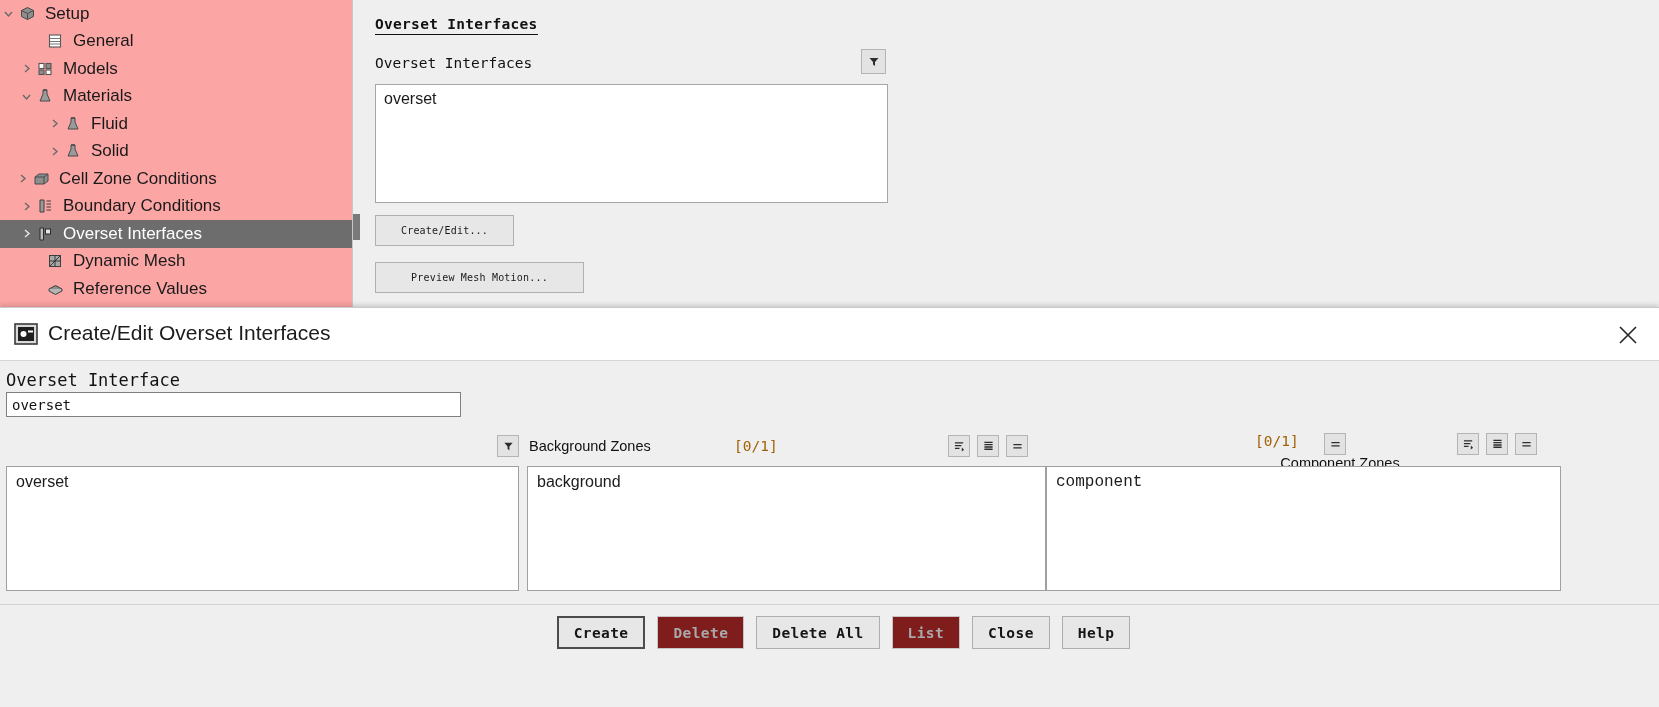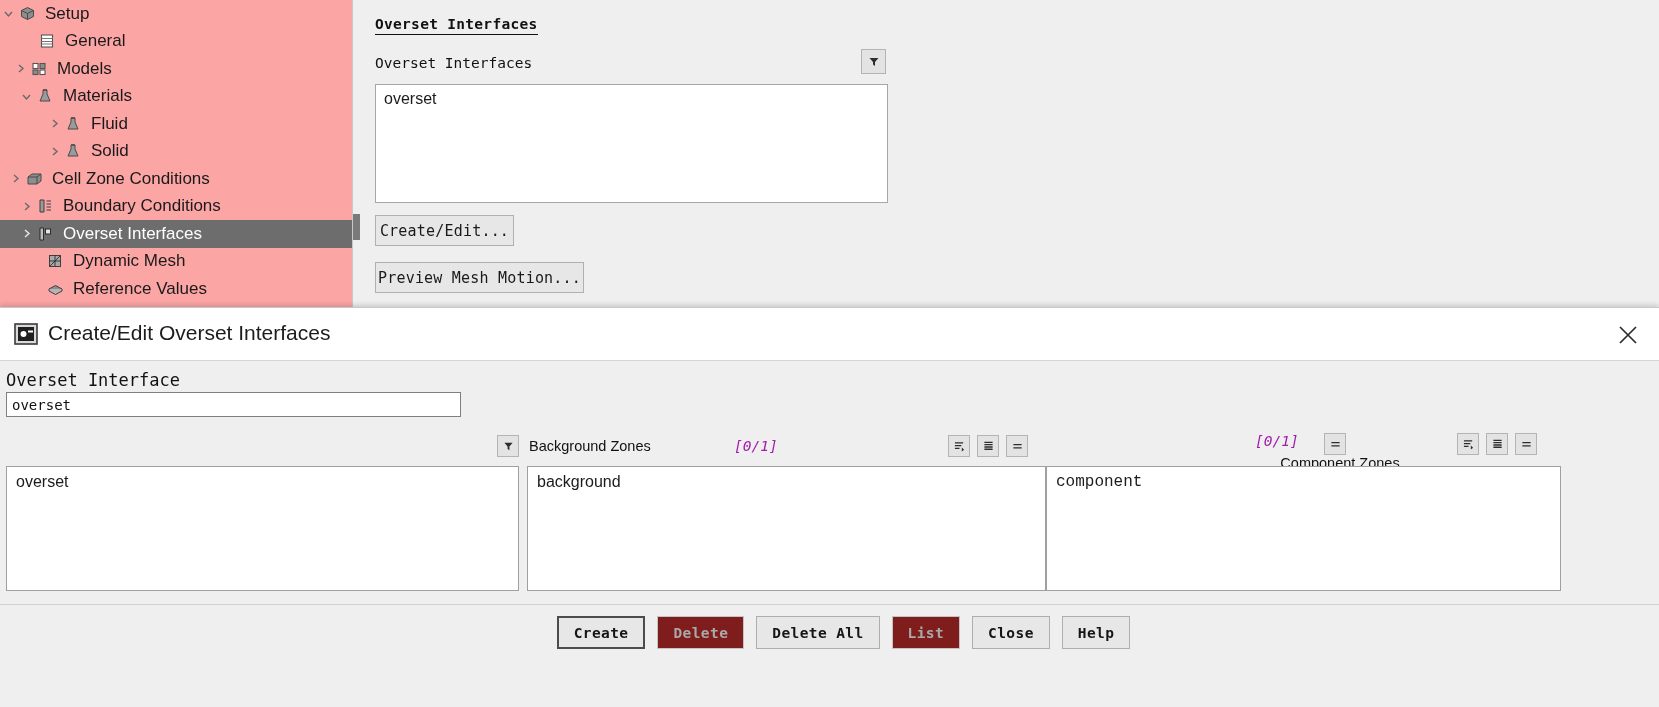--- a/index.html
+++ b/index.html
@@ -132,21 +132,21 @@
     font-size: 16px;
     color: #1b1b1b;
   }
   .fl-button {
     background: #e7e7e7;
     border: 1px solid #b0b0b0;
     box-sizing: border-box;
     display: flex;
     align-items: center;
     justify-content: center;
-    font-size: 15px;
+    font-size: 10px;
     color: #1a1a1a;
     letter-spacing: 0.2px;
   }
   #btn-create-edit {
     position: absolute;
     left: 14px; top: 215px;
     width: 139px; height: 31px;
   }
   #btn-preview-mesh {
     position: absolute;
@@ -227,24 +227,23 @@
     flex: 0 0 22px;
   }
   .zh-title {
     margin-left: 10px;
     font-size: 14.5px;
     color: #111;
     white-space: nowrap;
   }
   .zh-count {
     font-size: 14.5px;
-    color: #a21caf;
+    color: #a16207;
     white-space: nowrap;
     position: absolute;
-    font-style: italic;
   }
   .zh-tools {
     position: absolute;
     display: flex;
     gap: 7px;
   }
   .tool-btn {
     width: 22px; height: 22px;
     background: #e3e3e3;
     border: 1px solid #b4b4b4;
@@ -330,32 +329,32 @@
       <span class="tw-icon">
         <svg width="17" height="17" viewBox="0 0 17 17">
           <path d="M2.5 5.5 L8.5 2.5 L14.5 5.5 L14.5 11.5 L8.5 14.5 L2.5 11.5 Z" fill="#8d8d8d" stroke="#4a4a4a" stroke-width="1"></path>
           <path d="M2.5 5.5 L8.5 8.5 L14.5 5.5" fill="none" stroke="#4a4a4a" stroke-width="1"></path>
           <path d="M8.5 8.5 L8.5 14.5" fill="none" stroke="#4a4a4a" stroke-width="1"></path>
         </svg>
       </span>
       <span class="tw-label">Setup</span>
     </div>
 
-    <div class="tree-row" style="padding-left:20px">
+    <div class="tree-row" style="padding-left:28px">
       <span class="tw-arrow"></span>
       <span class="tw-icon">
         <svg width="16" height="16" viewBox="0 0 16 16">
           <rect x="2.5" y="2" width="11" height="12" fill="#ffffff" stroke="#555" stroke-width="1.1"></rect>
           <path d="M2.5 5.5 H13.5 M2.5 8.5 H13.5 M2.5 11 H13.5" stroke="#777" stroke-width="1"></path>
         </svg>
       </span>
       <span class="tw-label">General</span>
     </div>
 
-    <div class="tree-row" style="padding-left:12px">
+    <div class="tree-row" style="padding-left:18px">
       <span class="tw-arrow">
         <svg width="11" height="11" viewBox="0 0 11 11">
             <path d="M4 2 L8 5.5 L4 9" fill="none" stroke="currentColor" stroke-width="1.4"></path>
           </svg>
       </span>
       <span class="tw-icon">
         <svg width="16" height="16" viewBox="0 0 16 16">
           <rect x="2" y="2.5" width="5" height="5" fill="#fff" stroke="#555" stroke-width="1.1"></rect>
           <rect x="9" y="2.5" width="5" height="5" fill="#8d8d8d" stroke="#555" stroke-width="1.1"></rect>
           <rect x="2" y="9" width="5" height="4.5" fill="#8d8d8d" stroke="#555" stroke-width="1.1"></rect>
@@ -403,21 +402,21 @@
       </span>
       <span class="tw-icon">
         <svg width="16" height="16" viewBox="0 0 16 16">
           <path d="M6 2 L10 2 L10 6 L13 13 L3 13 L6 6 Z" fill="#9a9a9a" stroke="#4a4a4a" stroke-width="1"></path>
           <path d="M6 2 L10 2" stroke="#4a4a4a" stroke-width="1.4"></path>
         </svg>
       </span>
       <span class="tw-label">Solid</span>
     </div>
 
-    <div class="tree-row" style="padding-left:7px">
+    <div class="tree-row" style="padding-left:14px">
       <span class="tw-arrow">
         <svg width="11" height="11" viewBox="0 0 11 11">
             <path d="M4 2 L8 5.5 L4 9" fill="none" stroke="currentColor" stroke-width="1.4"></path>
           </svg>
       </span>
       <span class="tw-icon">
         <svg width="17" height="16" viewBox="0 0 17 16">
           <path d="M2 6 L6 3 L15 3 L15 10 L11 13 L2 13 Z" fill="#8d8d8d" stroke="#4a4a4a" stroke-width="1"></path>
           <path d="M2 6 L11 6 L11 13 M11 6 L15 3" fill="none" stroke="#4a4a4a" stroke-width="1"></path>
         </svg>

